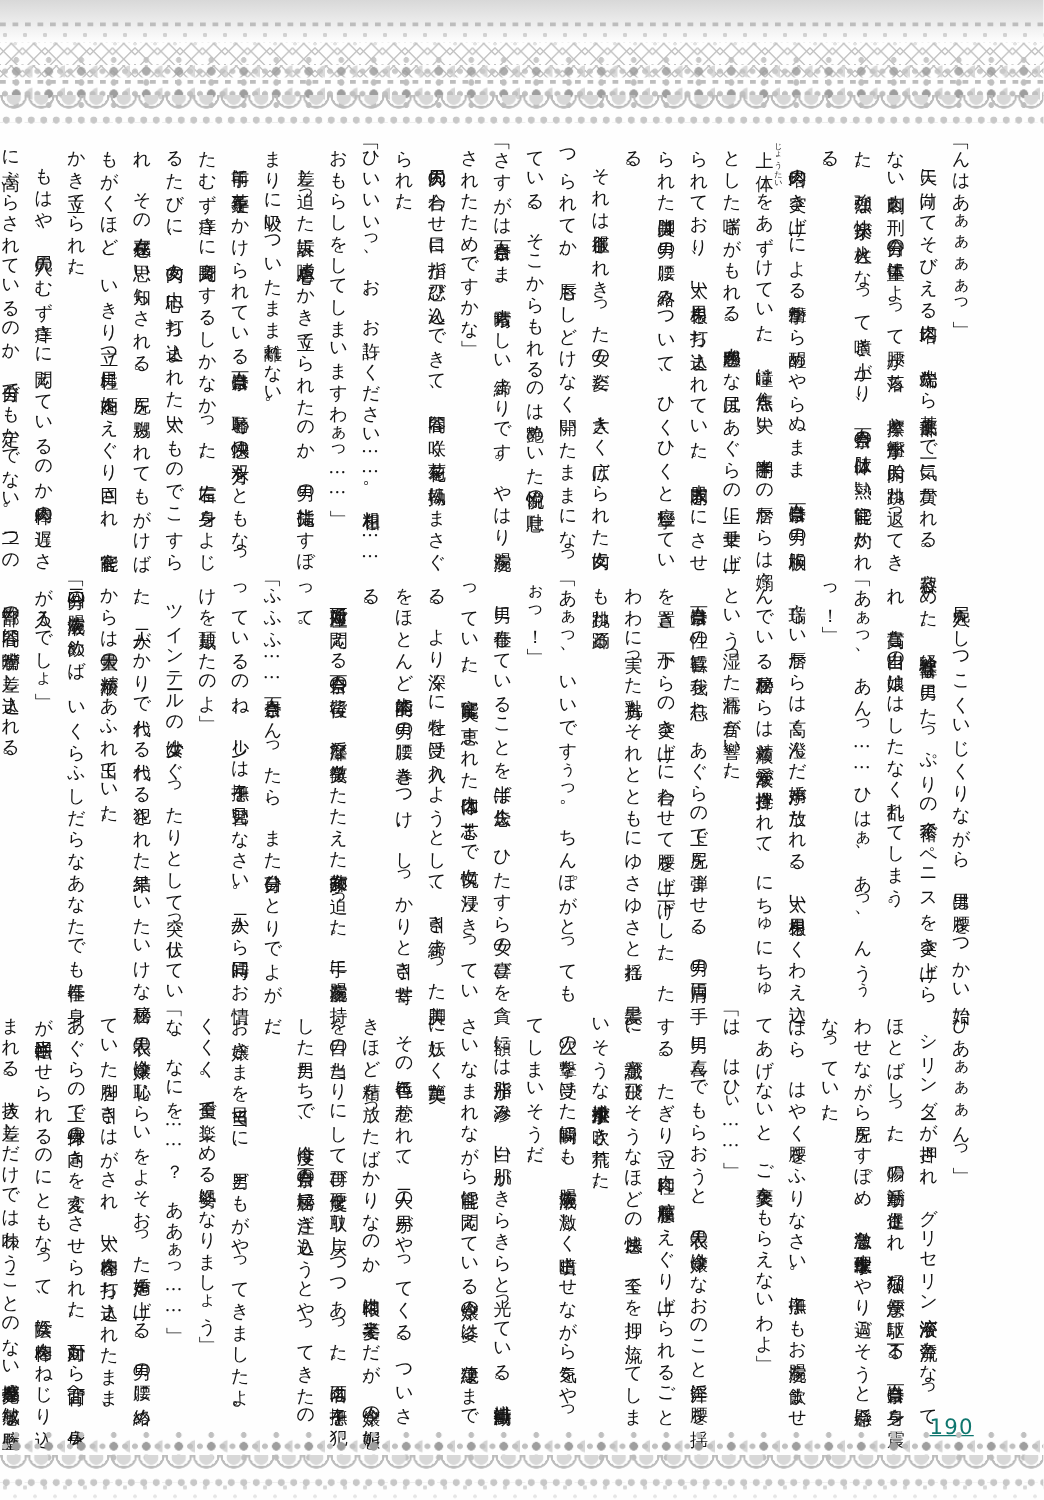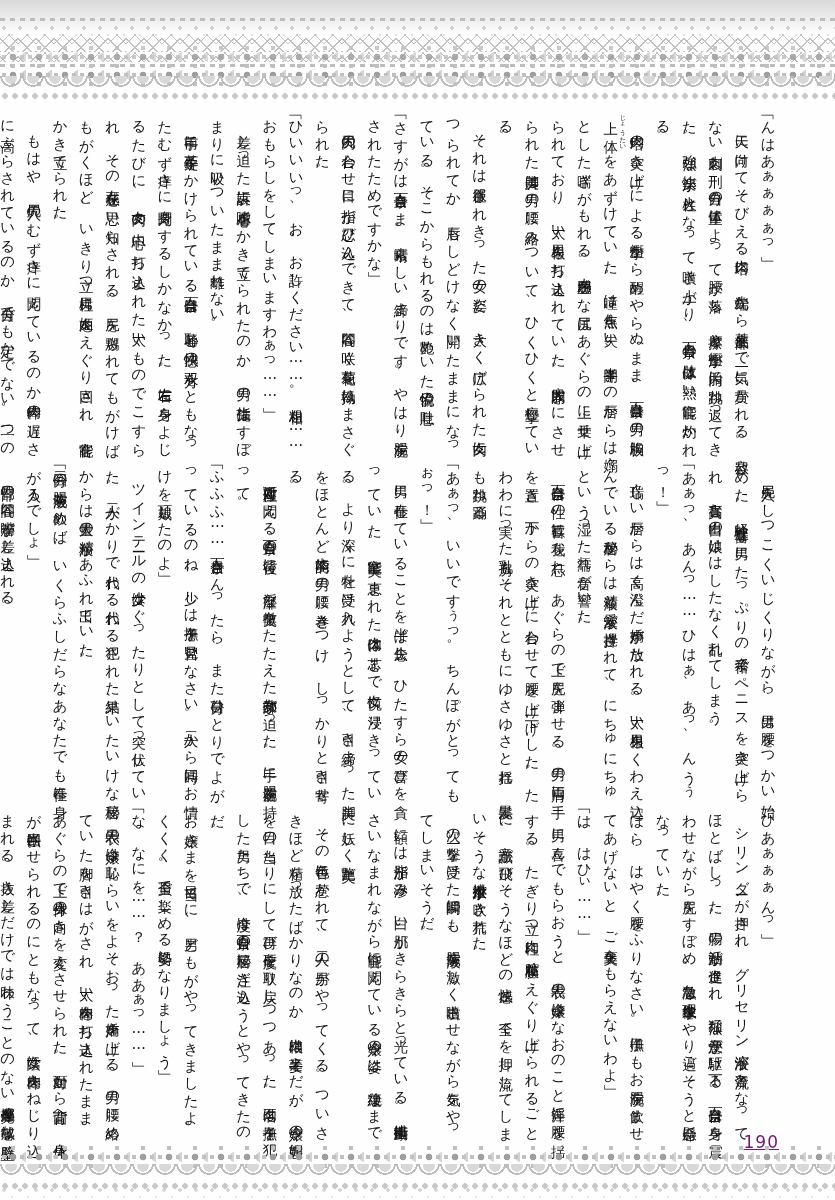--- a/index.html
+++ b/index.html
@@ -120,21 +120,21 @@
     color: #222;
   }
 
   
   .folio {
     position: absolute;
     right: 56px;
     bottom: 48px;
     font-size: 17px;
     letter-spacing: 1px;
-    color: #701a75;
+    color: #0f766e;
     font-family: "DejaVu Sans", "Liberation Sans", sans-serif;
     text-decoration: underline;
   }
 </style>
 </head>
 <body>
 
 <div class="page">
 
   <div class="lace lace-top">

